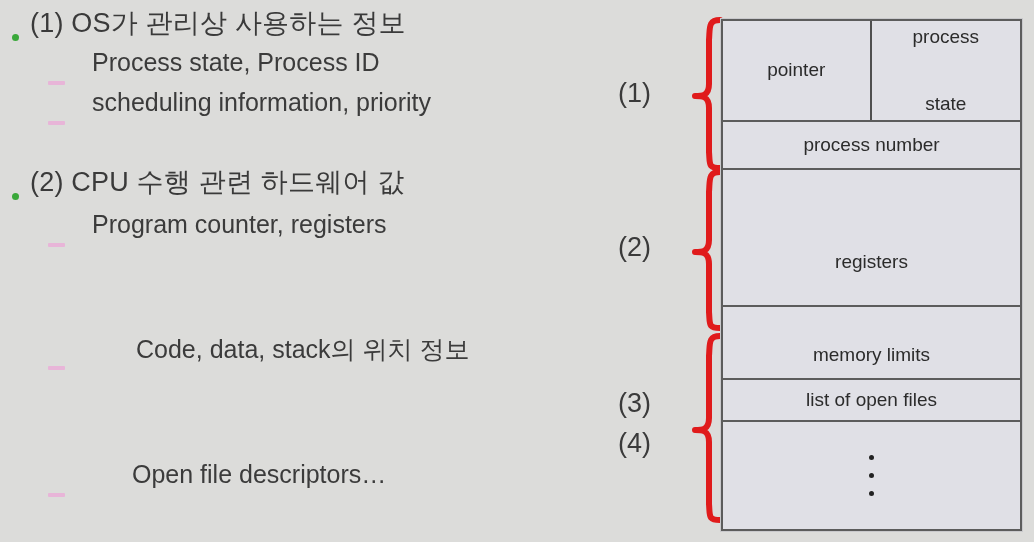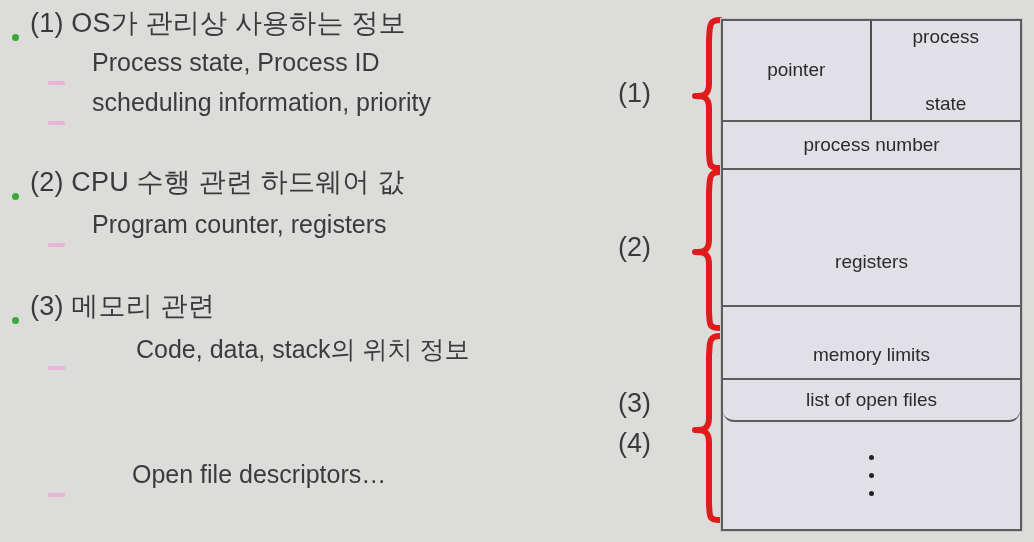--- a/index.html
+++ b/index.html
@@ -165,24 +165,20 @@
 
     <div class="b-row lvl1" style="top:164px;">
       <span class="marker"><span class="dot"></span></span>
       <span class="txt">(2) CPU 수행 관련 하드웨어 값</span>
     </div>
     <div class="b-row lvl2" style="top:210px;">
       <span class="marker"><span class="dash"></span></span>
       <span class="txt">Program counter, registers</span>
     </div>
 
-    <div class="b-row lvl1" style="top:288px;">
-      <span class="marker"><span class="dot"></span></span>
-      <span class="txt">(3) 메모리 관련</span>
-    </div>
     <div class="b-row lvl2" style="top:333px;gap:44px;">
       <span class="marker"><span class="dash"></span></span>
       <span class="txt">Code, data, stack의 위치 정보</span>
     </div>
 
     <div class="b-row lvl2" style="top:460px;gap:40px;">
       <span class="marker"><span class="dash"></span></span>
       <span class="txt">Open file descriptors…</span>
     </div>
   </div>
@@ -217,21 +213,21 @@
 
 
     <div class="pcb-row divided" style="top:198px; height:88px;">
       <span>registers</span>
     </div>
 
     <div class="pcb-row divided" style="top:310px; height:49px;">
       <span>memory limits</span>
     </div>
 
-    <div class="pcb-row divided" style="top:359px; height:42px;border-radius:11px;">
+    <div class="pcb-row divided" style="top:359px; height:42px;">
       <span>list of open files</span>
     </div>
 
     <div class="pcb-row" style="top:401px; bottom:0;">
       <div class="dots-cell">
         <span class="vdot"></span>
         <span class="vdot"></span>
         <span class="vdot"></span>
       </div>
     </div>

